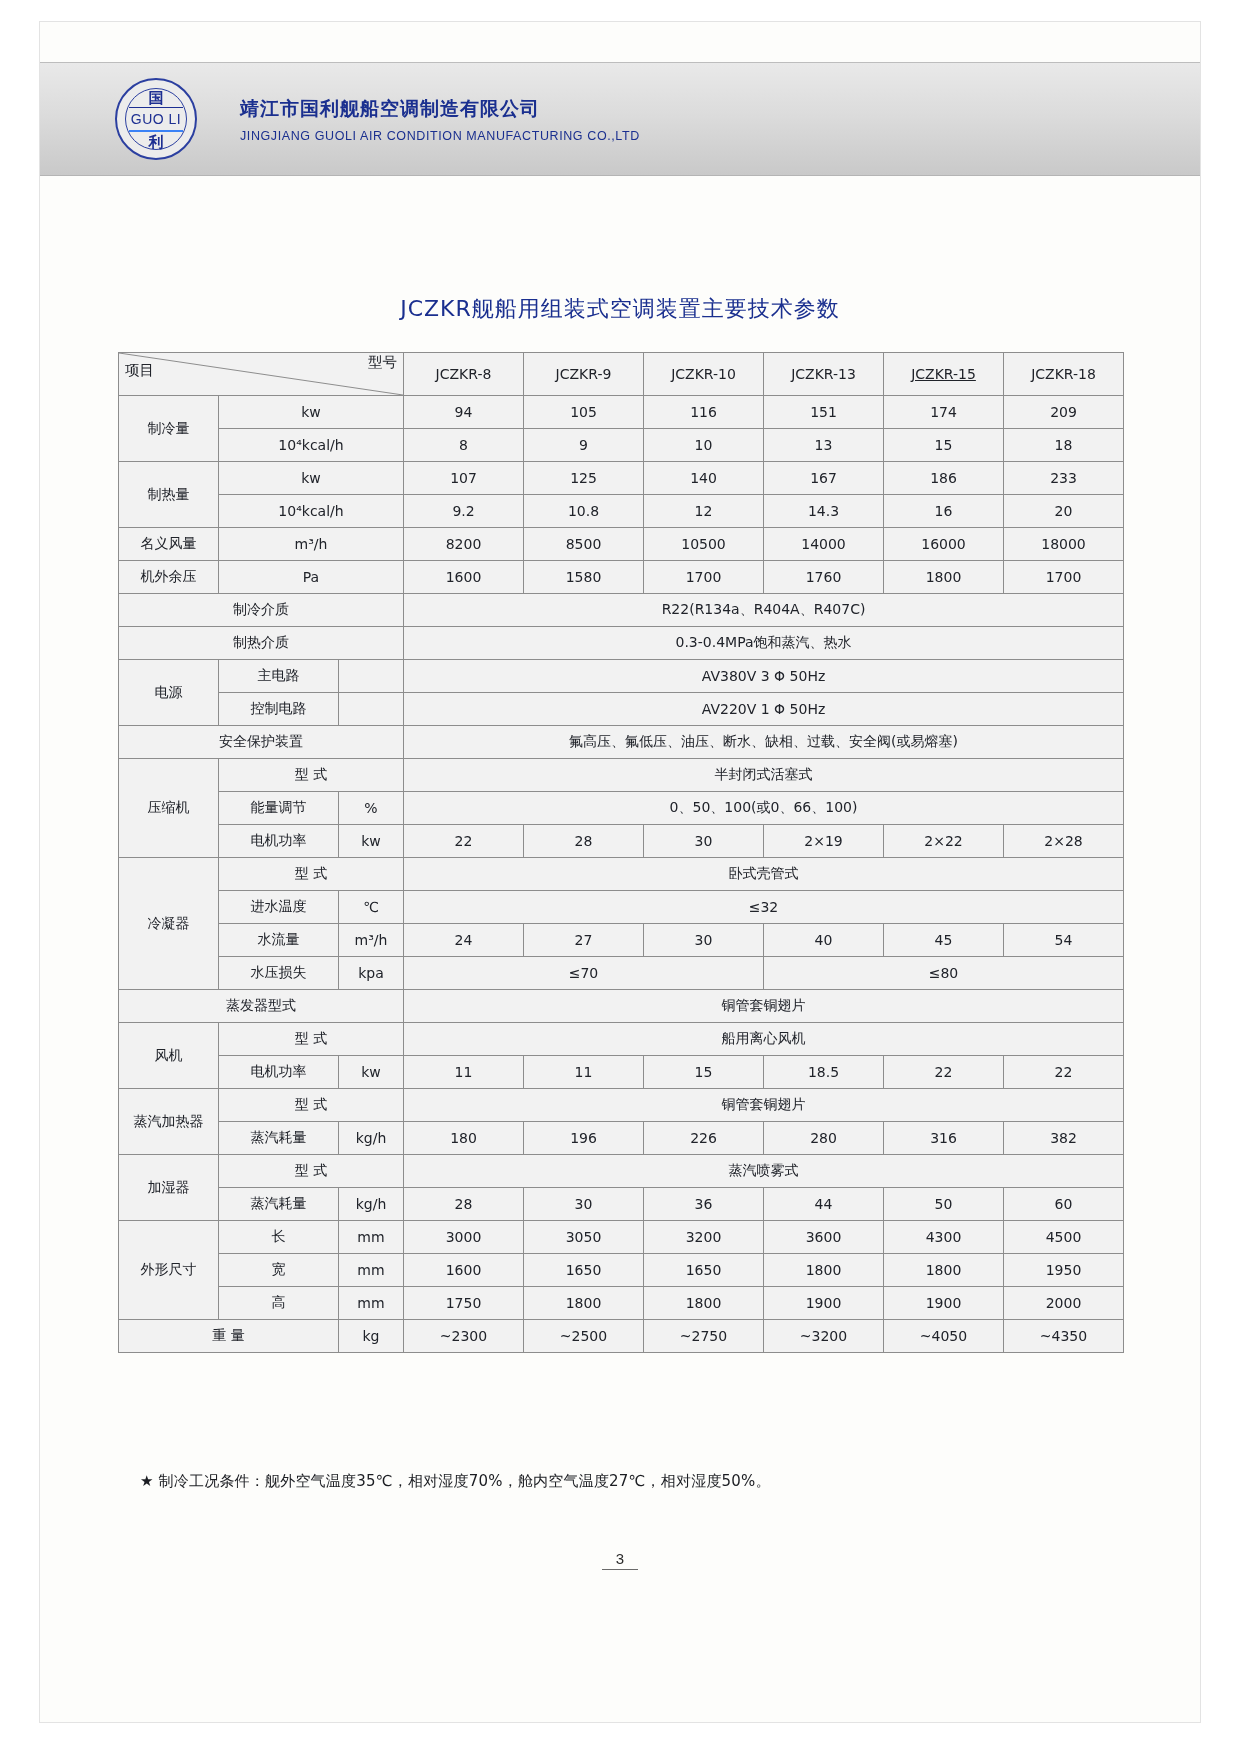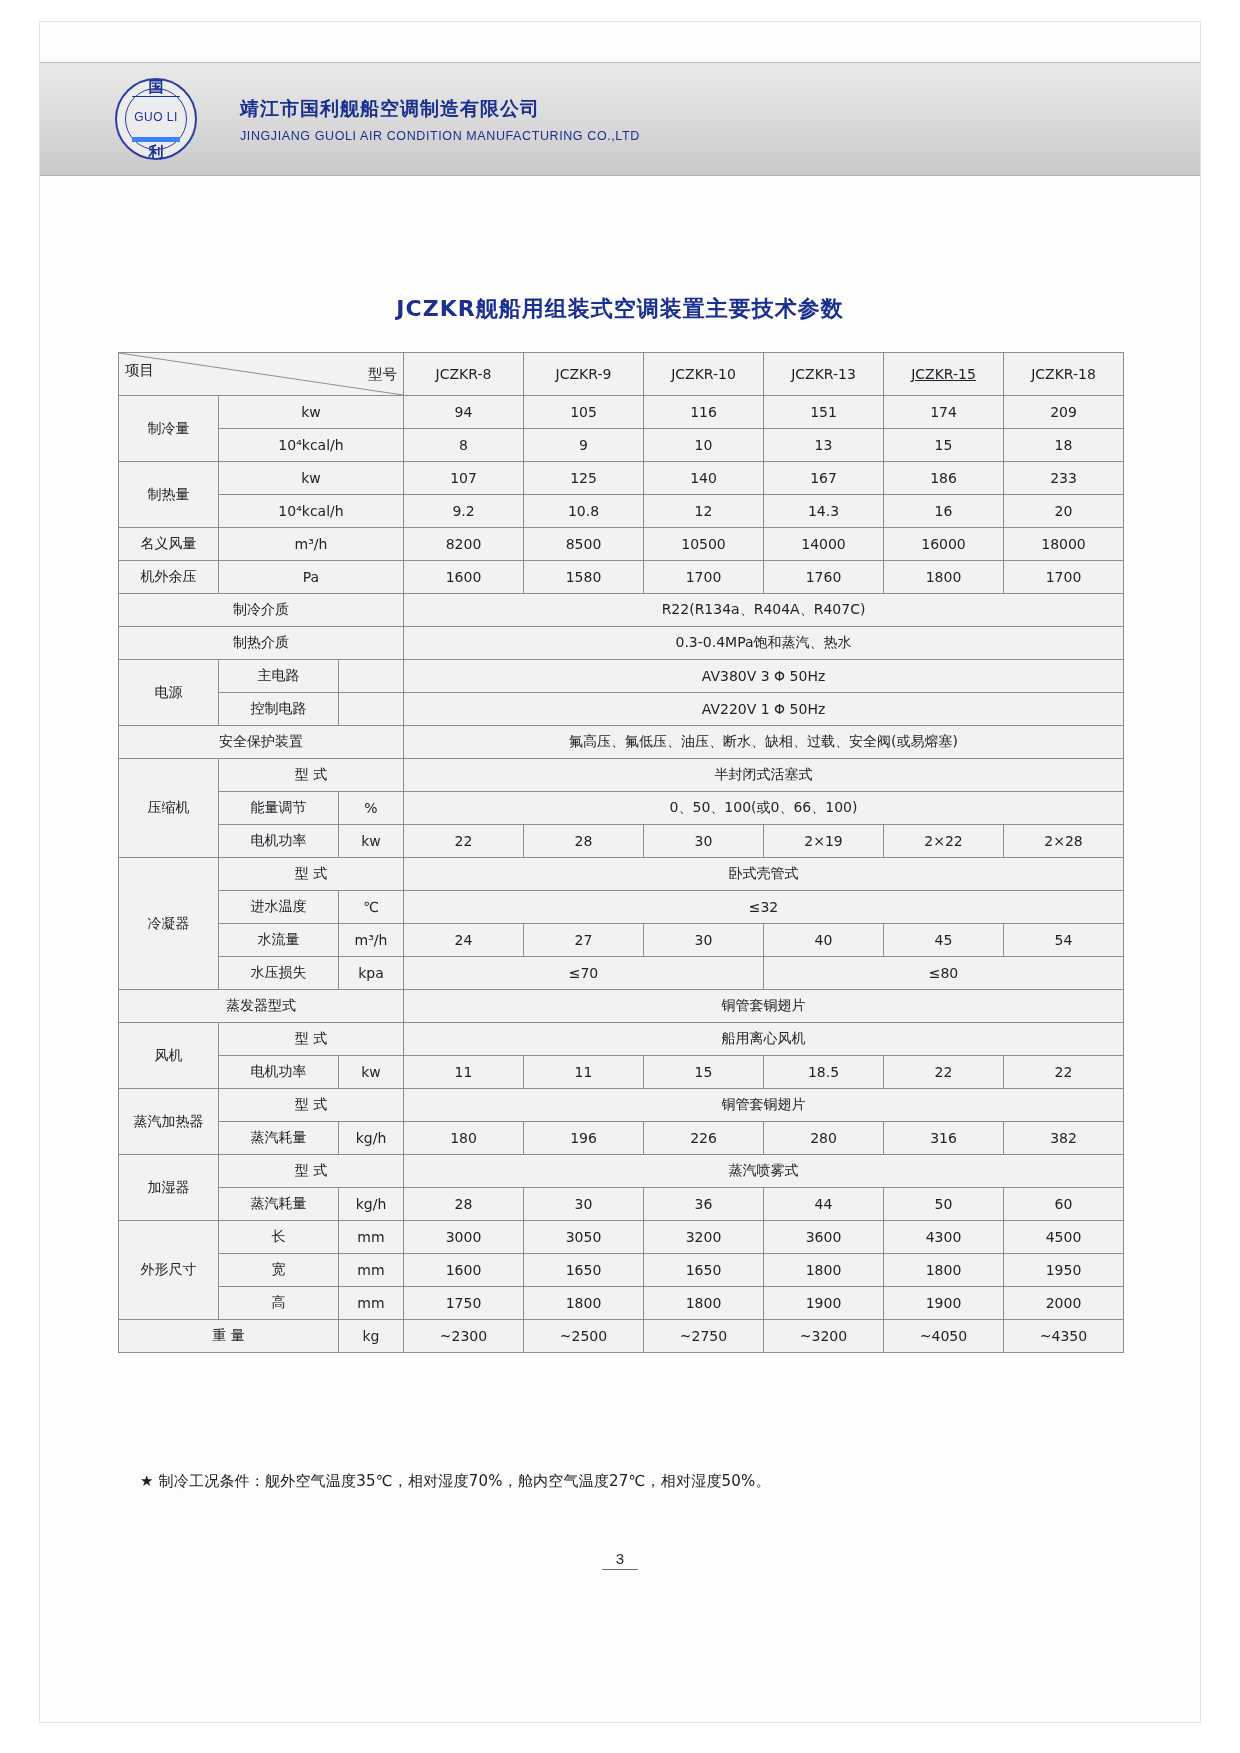--- a/index.html
+++ b/index.html
@@ -67,26 +67,26 @@
     justify-content: center;
     line-height: 1;
   }
   .logo-cn {
     font-size: 15px;
     color: #1d2f92;
     font-weight: bold;
     letter-spacing: 0;
   }
   .logo-en {
-    font-size: 12px;
+    font-size: 14px;
     color: #1d2f92;
     letter-spacing: 0.5px;
     border-top: 1px solid #1d2f92;
-    border-bottom: 5px solid #3b82f6;
-    padding: 14px 2px;
+    border-bottom: 2px solid #3b82f6;
+    padding: 4px 2px;
     margin: 2px 0;
   }
   .company-text {
     margin-left: 24px;
   }
   .company-cn {
     font-size: 19px;
     font-weight: bold;
     color: #1a2f8f;
     letter-spacing: 1px;
@@ -100,21 +100,21 @@
     font-family: "Liberation Sans", sans-serif;
   }
   
   .doc-title {
     position: absolute;
     top: 272px;
     left: 0;
     width: 1160px;
     text-align: center;
     font-size: 22px;
-    font-weight: bold;
+    font-weight: normal;
     color: #1a2f8f;
     letter-spacing: 1px;
     font-family: "DejaVu Sans", sans-serif;
   }
   
   .table-wrap {
     position: absolute;
     left: 78px;
     top: 330px;
     width: 1005px;
@@ -160,21 +160,21 @@
   }
   .diag .tl {
     position: absolute;
     left: 6px;
     bottom: 15px;
     font-size: 14.5px;
   }
   .diag .br {
     position: absolute;
     right: 6px;
-    top: 12px;
+    top: 0;
     font-size: 14.5px;
   }
   
   .notes {
     position: absolute;
     left: 100px;
     top: 1450px;
     width: 1000px;
   }
   .note {

